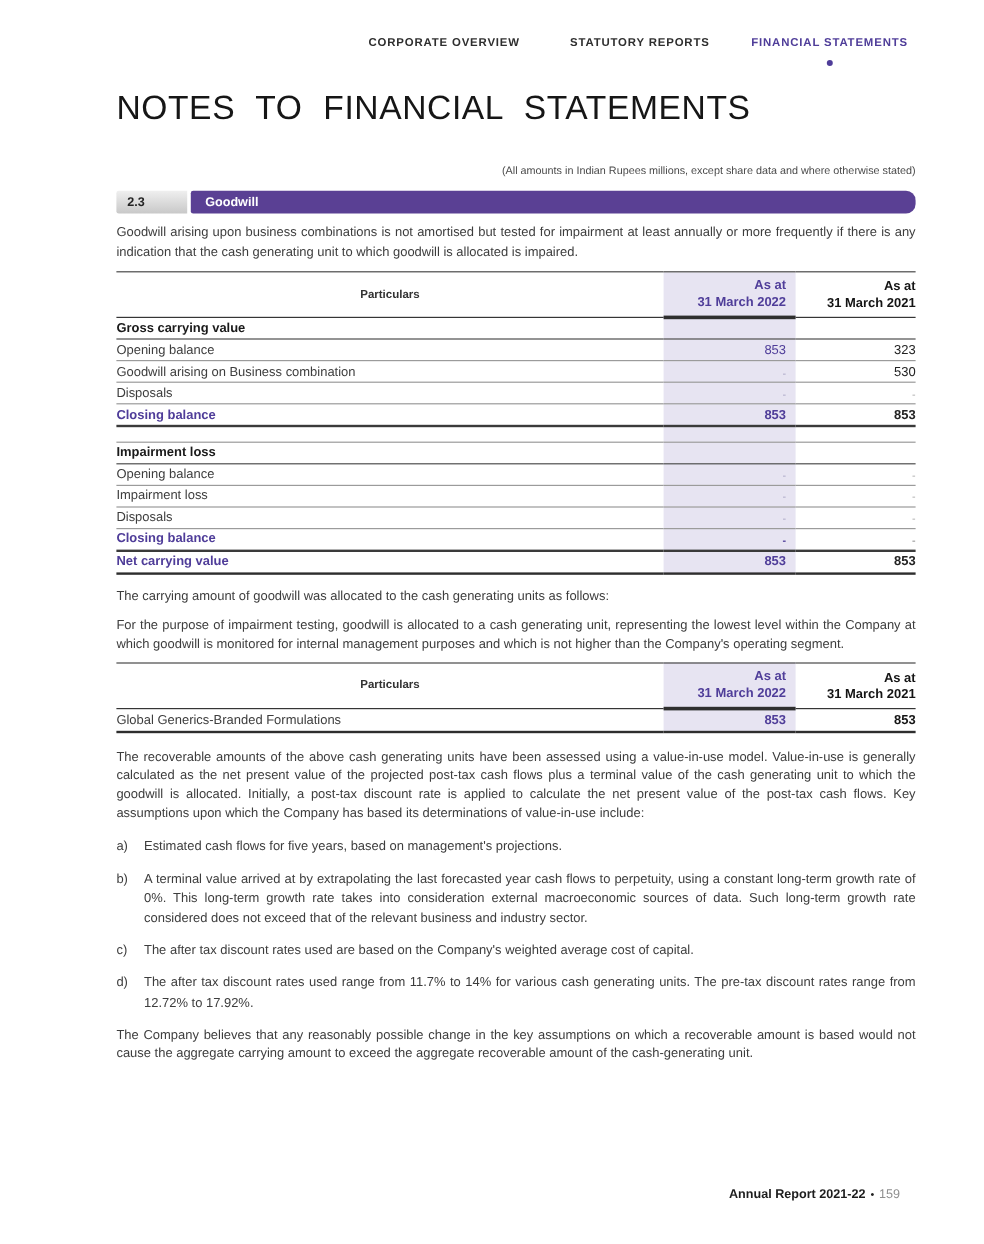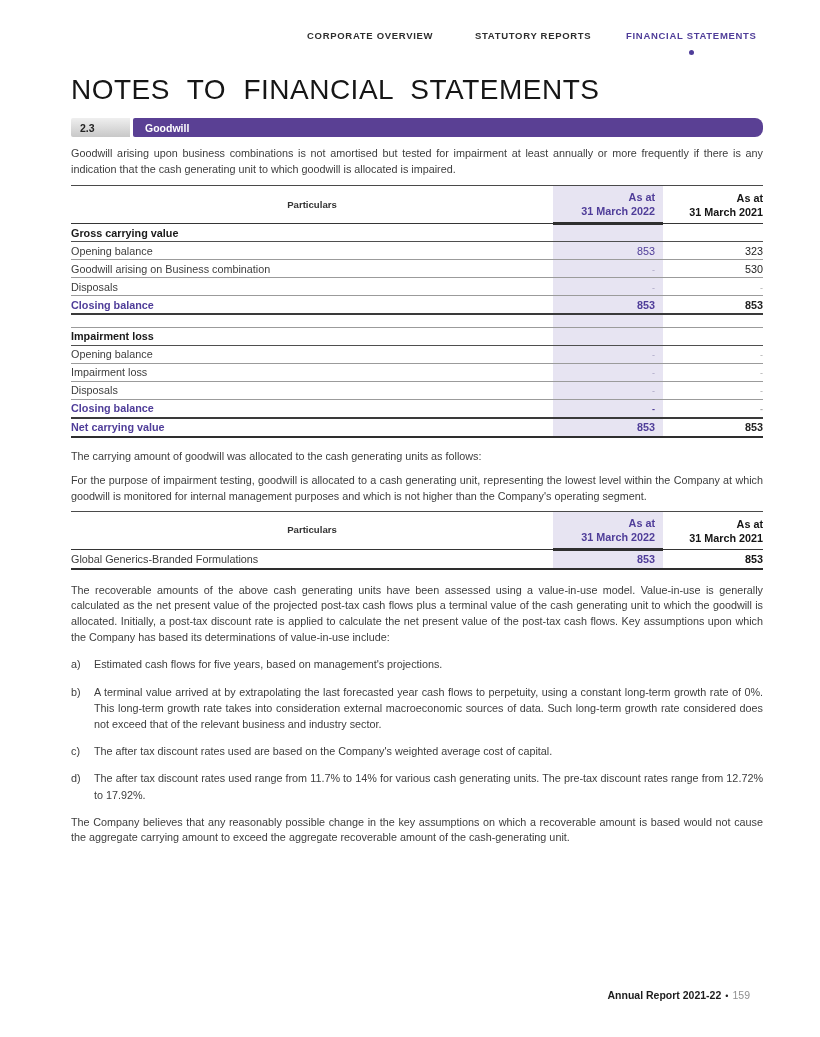--- a/index.html
+++ b/index.html
@@ -8,21 +8,21 @@
     --col-highlight:#e7e4f2;
     --body-text:#3d3d3d;
   }
   *{margin:0;padding:0;box-sizing:border-box;}
   html,body{background:#ffffff;}
   body{
     width:820px;height:1037px;position:relative;
     font-family:"Liberation Sans","DejaVu Sans",sans-serif;
     color:var(--body-text);overflow:hidden;
   }
-  .page{position:absolute;inset:0;padding:0 57px 0 71px;}
+  .page{position:absolute;inset:0;padding:0 57px 0 97px;}
 
   
   .topnav{position:absolute;top:30px;left:0;width:820px;height:36px;}
   .nav-item{position:absolute;font-size:9.5px;font-weight:bold;letter-spacing:0.7px;color:#2e2e2e;white-space:nowrap;cursor:pointer;text-align:center;}
   .nav-item.active{color:var(--accent-text);}
   .nav-dot{width:5px;height:5px;border-radius:50%;background:var(--accent-text);margin:9px auto 0;}
 
   
   .page-title{margin-top:74px;font-size:28px;font-weight:500;letter-spacing:0.5px;word-spacing:9px;color:#161616;}
 
@@ -81,20 +81,21 @@
     <div class="nav-item" style="left:307px;">CORPORATE OVERVIEW</div>
     <div class="nav-item" style="left:475px;">STATUTORY REPORTS</div>
     <div class="nav-item active" style="left:626px;">
       <span>FINANCIAL STATEMENTS</span>
       <div class="nav-dot"></div>
     </div>
   </div>
 
   <h1 class="page-title">NOTES  TO  FINANCIAL  STATEMENTS</h1>
 
+  <div class="amounts-note">(All amounts in Indian Rupees millions, except share data and where otherwise stated)</div>
 
   <div class="section-bar">
     <div class="section-number">2.3</div>
     <div class="section-title">Goodwill</div>
   </div>
 
   <p class="para">Goodwill arising upon business combinations is not amortised but tested for impairment at least annually or more frequently if there is any indication that the cash generating unit to which goodwill is allocated is impaired.</p>
 
   <table>
     <colgroup>

